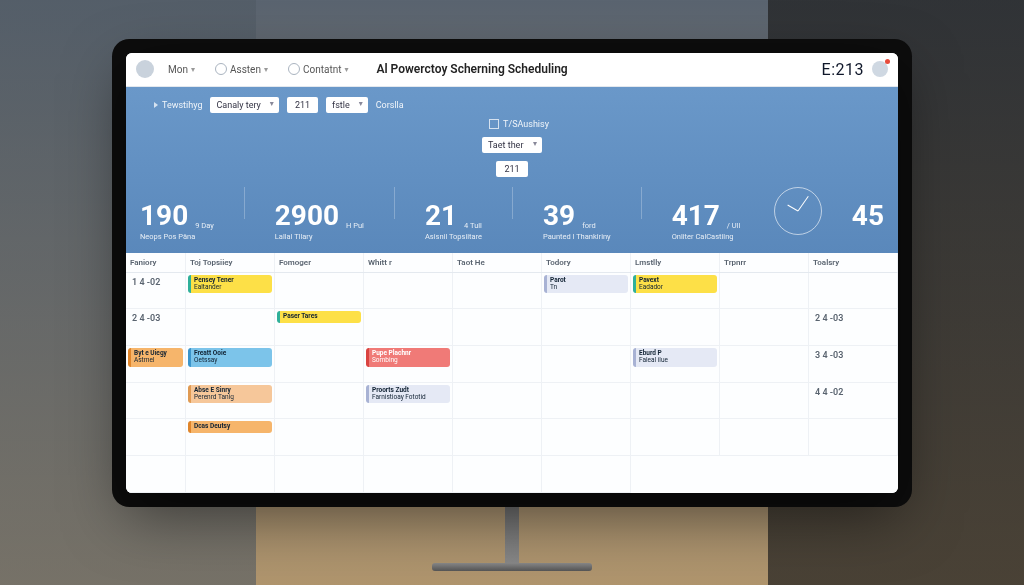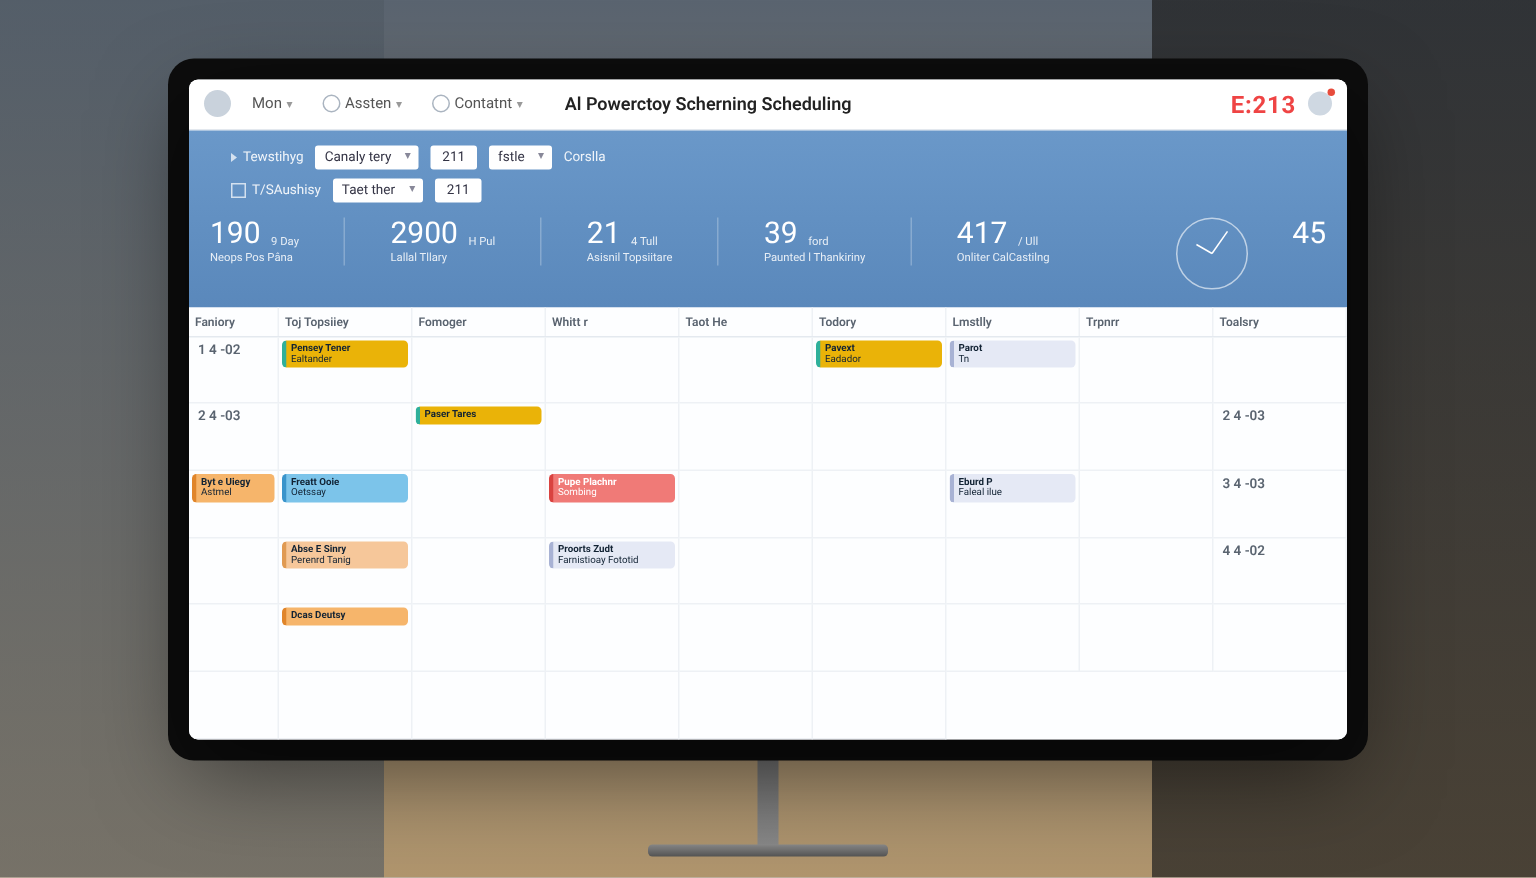--- a/index.html
+++ b/index.html
@@ -22,59 +22,59 @@
   }
   
   .topbar { height:34px; background:#fff; display:flex; align-items:center;
     padding:0 10px; gap:8px; border-bottom:1px solid #e3e8ee; font-size:10px; color:#555;}
   .avatar { width:18px; height:18px; border-radius:50%; background:#c9d2dc; }
   .nav-item { display:flex; align-items:center; gap:3px; padding:3px 6px; border-radius:4px; cursor:pointer;}
   .nav-item .chev { font-size:8px; color:#999;}
   .ico { width:12px; height:12px; border:1px solid #aab4c0; border-radius:50%; display:inline-block;}
   .topbar .title { margin-left:14px; font-weight:600; font-size:12px; color:#222;}
   .topbar .spacer { flex:1; }
-  .clock-text { font-size:16px; font-weight:700; color:#ef4444; letter-spacing:.5px;}
+  .clock-text { font-size:16px; font-weight:400; color:#0f172a; letter-spacing:.5px;}
   .mini-avatar { width:16px;height:16px;border-radius:50%;background:#cfd8e2; position:relative;}
   .mini-avatar::after{content:"";position:absolute;top:-2px;right:-2px;width:5px;height:5px;background:#e74c3c;border-radius:50%;}
 
   
   .bluepanel { background:linear-gradient(180deg,#6a98c9,#5a88bb); color:#fff; padding:10px 14px 12px; }
   .filters { display:flex; align-items:center; gap:8px; margin-bottom:6px;}
   .filter-label{font-size:9px; opacity:.9; display:flex; align-items:center; gap:4px;padding-left:14px;}
   .filter-label .tri{width:0;height:0;border-left:4px solid #fff;border-top:3px solid transparent;border-bottom:3px solid transparent;opacity:.8;}
   .dd { background:#fff; color:#334; font-size:9px; padding:3px 18px 3px 6px;
         border-radius:2px; position:relative; cursor:pointer; min-width:60px;}
   .dd::after{content:"▾"; position:absolute; right:5px; top:2px; font-size:8px; color:#889;}
   .pill { background:#fff; color:#334; font-size:9px; padding:3px 8px; border-radius:2px;}
   .ghost { font-size:9px; opacity:.9; }
-  .row2{display:flex;align-items:center;gap:8px;margin-bottom:10px;}
+  .row2{display:flex;align-items:center;gap:8px;margin-bottom:10px;flex-direction:column;}
   .row2 .ico2{width:10px;height:10px;border:1px solid rgba(255,255,255,.8);display:inline-block;}
 
   .stats { display:flex; gap:30px; align-items:flex-start;}
   .stat { display:flex; flex-direction:column; }
-  .stat .num { font-size:20px; font-weight:400; line-height:1; }
+  .stat .num { font-size:28px; font-weight:700; line-height:1;margin-top:15px; }
   .stat .sub { font-size:7.5px; opacity:.85; margin-top:2px; }
   .stat .side { font-size:7.5px; opacity:.85; margin-left:4px; font-weight:400;}
   .stat .numrow{display:flex;align-items:flex-end;gap:3px;}
   .sep { width:1px; height:32px; background:rgba(255,255,255,.25);}
   .clockface { width:48px; height:48px; border:1px solid rgba(255,255,255,.6); border-radius:50%;
     position:relative; flex:0 0 auto; margin-left:auto;}
   .clockface::before{content:"";position:absolute;left:50%;top:50%;width:1px;height:18px;background:#fff;transform-origin:bottom;transform:translate(-50%,-100%) rotate(35deg);}
   .clockface::after{content:"";position:absolute;left:50%;top:50%;width:1px;height:12px;background:#fff;transform-origin:bottom;transform:translate(-50%,-100%) rotate(-60deg);}
 
   
   .cal { flex:1; background:#fdfeff; display:flex; flex-direction:column; font-size:8px;}
   .cal-head { display:grid; grid-template-columns:60px repeat(8,1fr); border-bottom:1px solid #e4e9ef;}
   .cal-head div{padding:5px 4px; color:#5a6470; font-size:8px; border-right:1px solid #eef1f5; font-weight:600;}
   .cal-body { flex:1; display:grid; grid-template-columns:60px repeat(8,1fr); grid-auto-rows:1fr; }
   .cal-body > div { border-right:1px solid #eef1f5; border-bottom:1px solid #eef1f5; position:relative;}
   .timecell{ color:#5a6470; padding:4px 6px; font-size:9px; font-weight:600;}
   .event{ position:absolute; left:2px; right:2px; top:2px; border-radius:3px; padding:2px 3px;
     font-size:6.5px; line-height:1.15; color:#123; overflow:hidden;}
-  .ev-teal{background:#eab308;border-left:3px solid #2fb09a;}
+  .ev-teal{background:#fde047;border-left:3px solid #2fb09a;}
   .ev-orange{background:#f6b56b;border-left:3px solid #e0852a;}
   .ev-blue{background:#7cc4ea;border-left:3px solid #3a94cb;}
   .ev-red{background:#f07a77;border-left:3px solid #d94340;color:#fff;}
   .ev-lav{background:#e5e9f5;border-left:3px solid #a8b2d4;}
   .ev-peach{background:#f6c79a;border-left:3px solid #e09a52;}
   .event b{display:block;font-weight:700;font-size:6.5px;}
 
   .stand { position:absolute; bottom:20px; left:50%; transform:translateX(-50%);
     width:14px; height:70px; background:linear-gradient(#666,#888);}
   .stand::after{content:"";position:absolute;bottom:-6px;left:50%;transform:translateX(-50%);
@@ -191,24 +191,24 @@
       </div>
     <div class="cal-body" id="cal-body">
         <div class="timecell">1 4 -02</div>
         <div>
           <div class="event ev-teal"><b>Pensey Tener</b>Ealtander</div>
         </div>
         <div></div>
         <div></div>
         <div></div>
         <div>
+          <div class="event ev-lav"><b>Parot</b>Tn</div>
+        </div>
+        <div>
           <div class="event ev-teal"><b>Pavext</b>Eadador</div>
-        </div>
-        <div>
-          <div class="event ev-lav"><b>Parot</b>Tn</div>
         </div>
         <div></div>
         <div></div>
         <div class="timecell">2 4 -03</div>
         <div></div>
         <div>
           <div class="event ev-teal">
             <b>Paser Tares</b>
           </div>
         </div>

